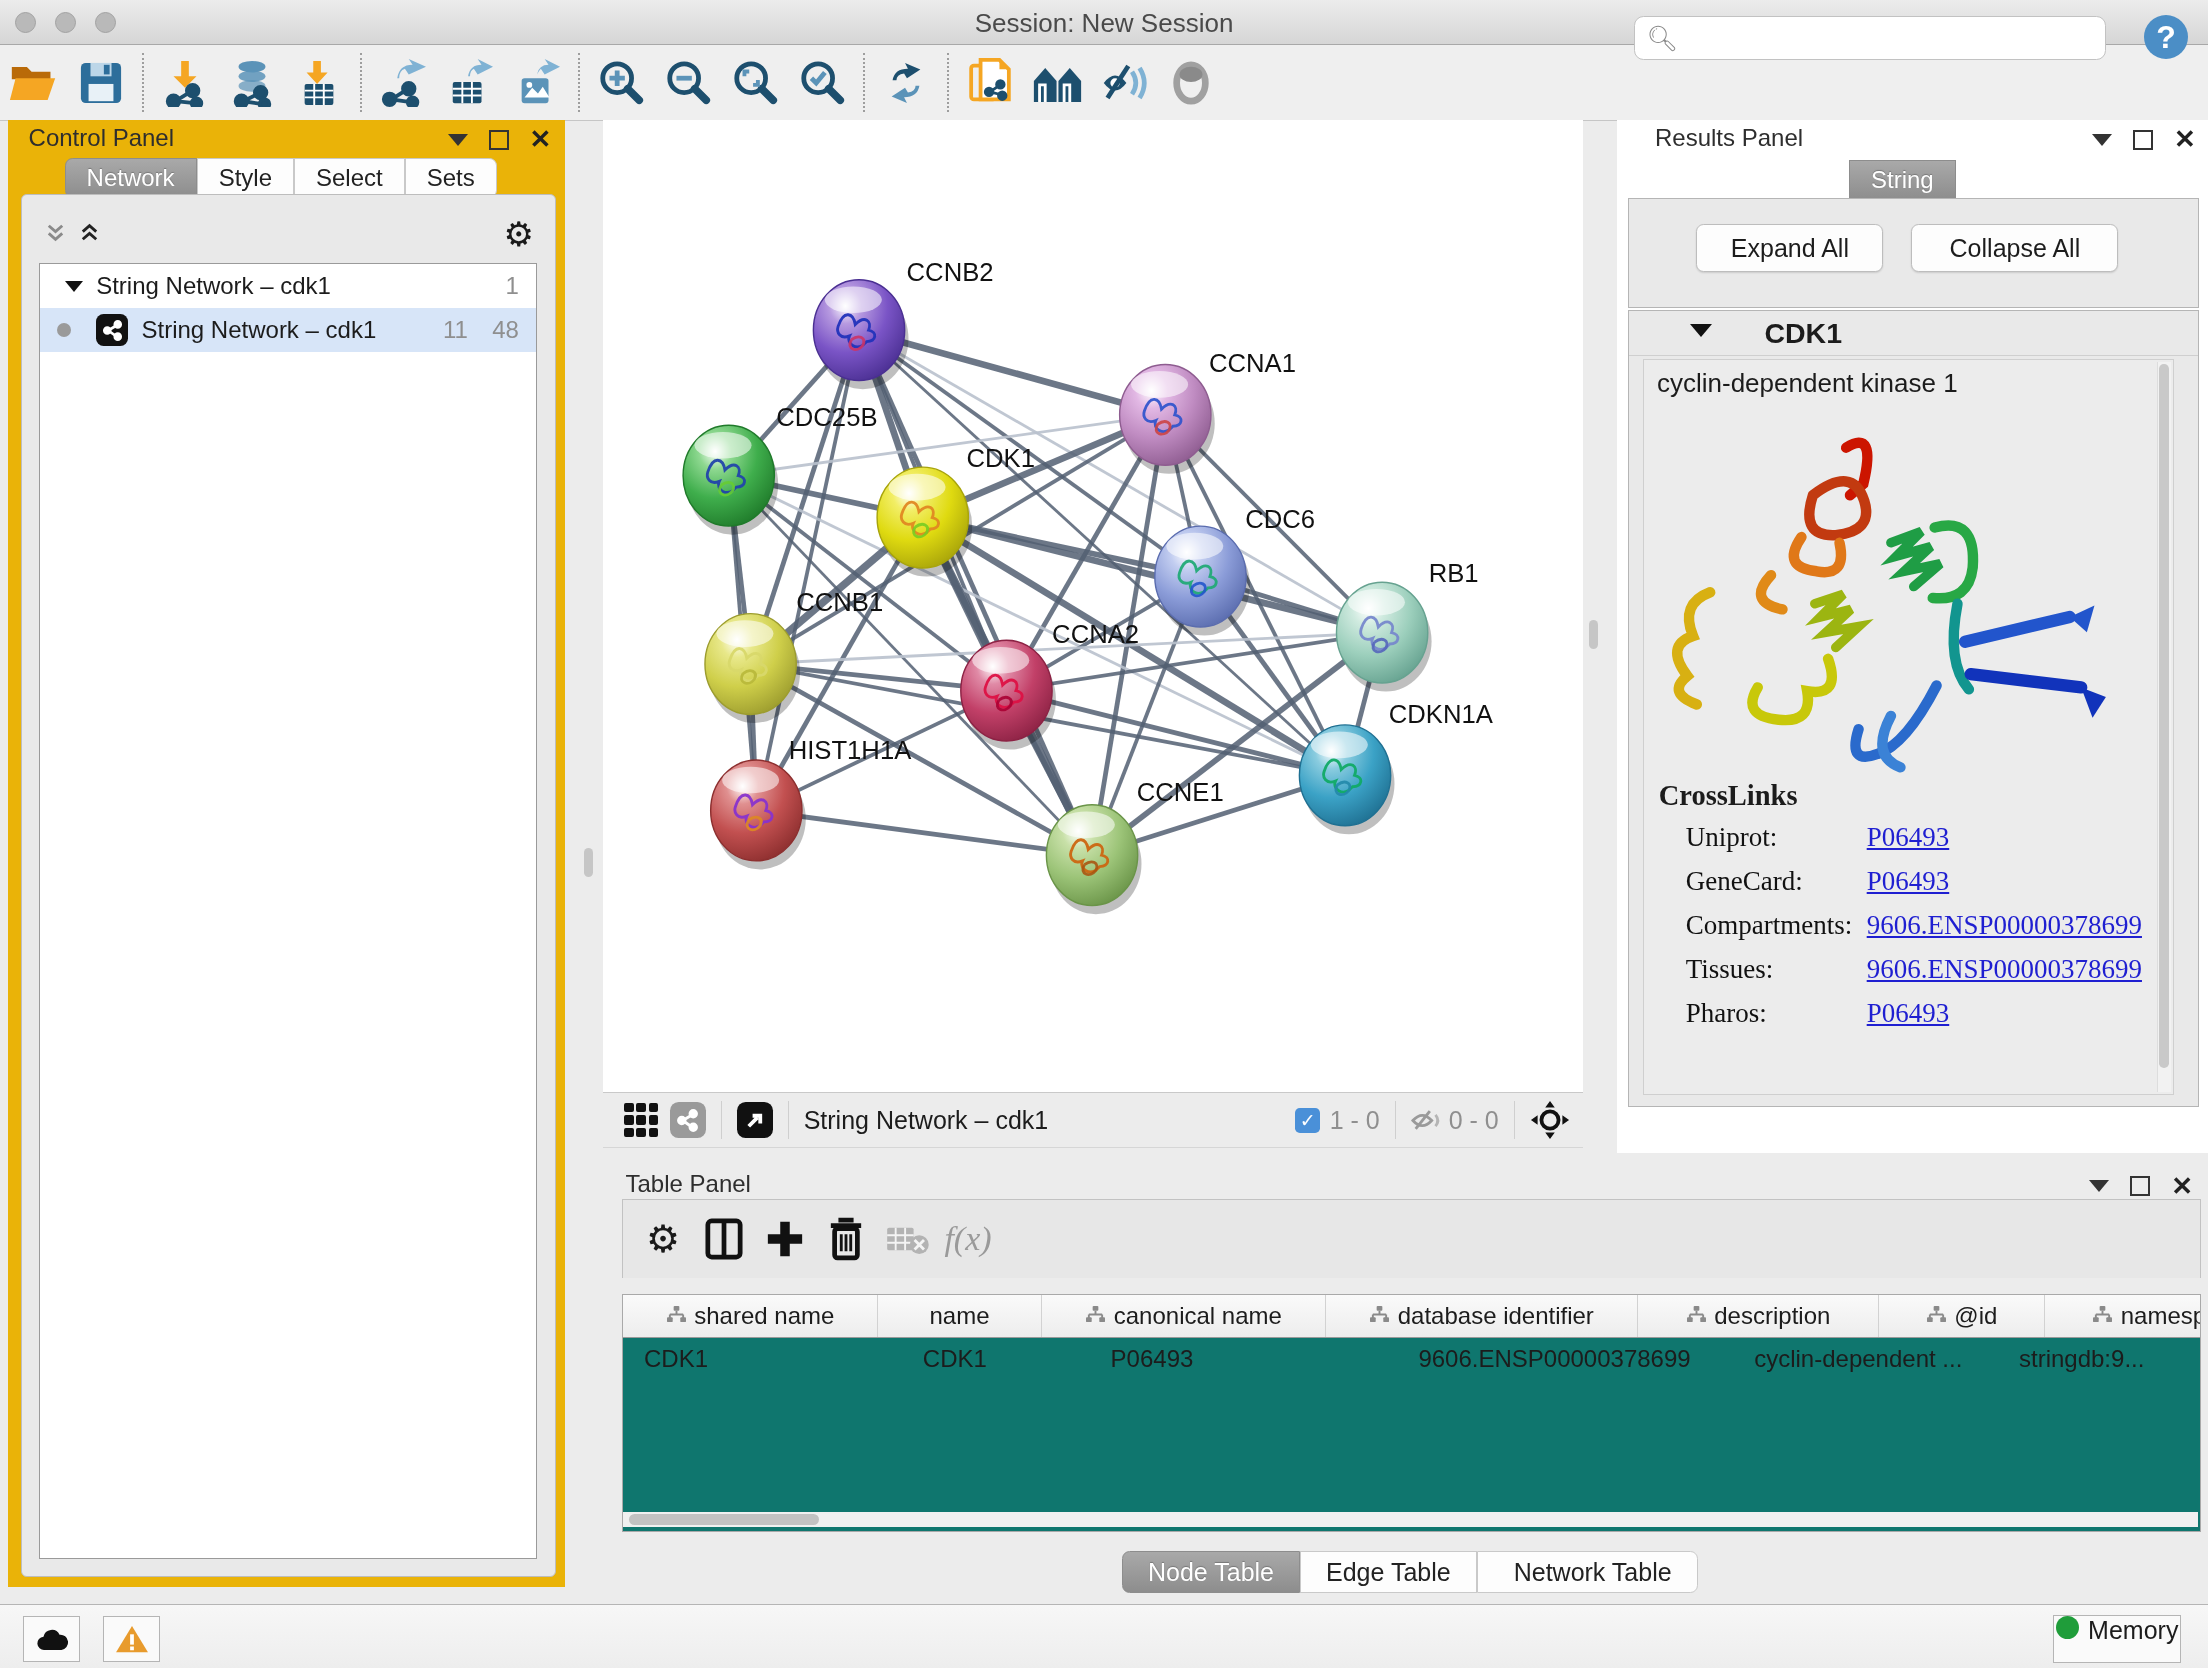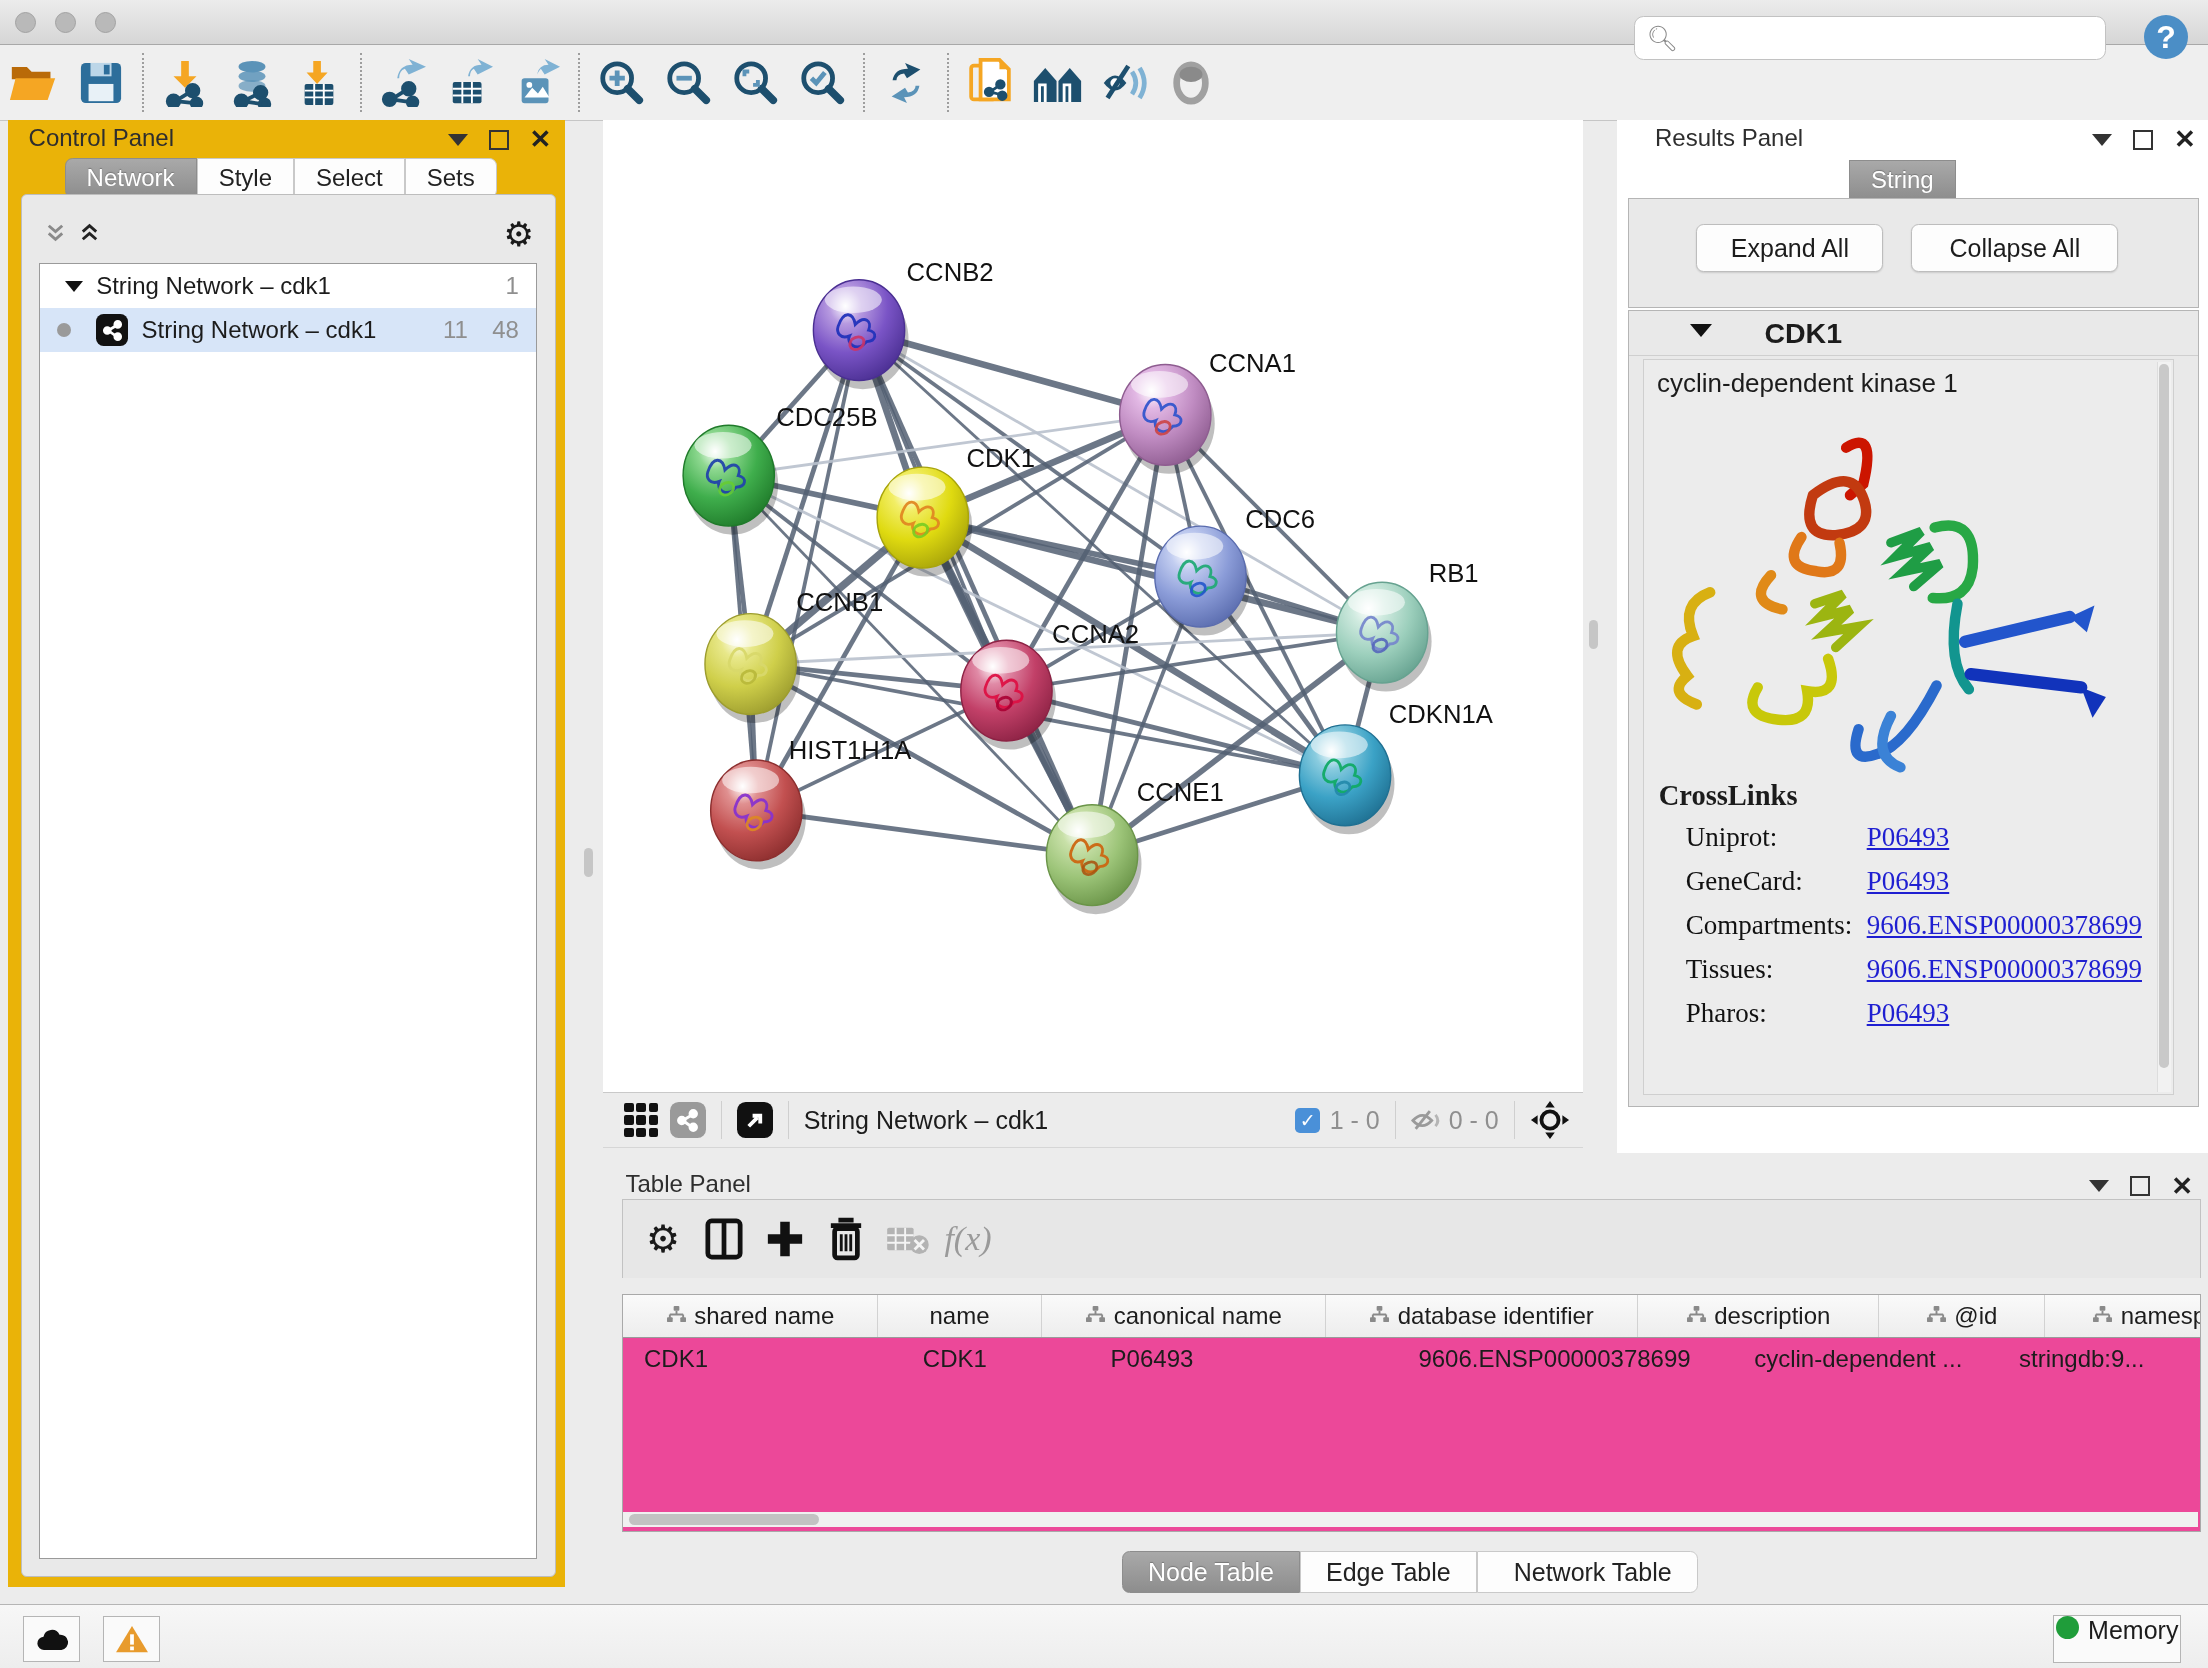--- a/index.html
+++ b/index.html
@@ -81,21 +81,21 @@
      font-weight:bold;font-size:28.5px;}
   .cl-rows{position:absolute;left:42px;top:462px;width:476px;}
   .cl-row{height:44px;font-family:"Liberation Serif",serif;font-size:27px;display:flex;}
   .cl-row .lbl{width:181px;color:#111;}
   .cl-row .val{color:#1f1fd1;text-decoration:underline;cursor:pointer;}
   
   #tablepanel{position:absolute;left:597px;top:1153px;width:1611px;height:451px;background:#ececec;}
   #tp-toolbar{position:absolute;left:25px;top:46px;width:1577px;height:78px;background:#e7e7e7;
      border:1px solid #c2c2c2;border-bottom:none;display:flex;align-items:center;}
   .tpi{display:inline-flex;align-items:center;justify-content:center;width:61px;height:57px;}
-  #tp-table{position:absolute;left:25px;top:141px;width:1577px;height:236px;background:#ec4899;
+  #tp-table{position:absolute;left:25px;top:141px;width:1577px;height:236px;background:#0f766e;
      border:1px solid #a9a9a9;overflow:hidden;}
   #tp-header{display:flex;height:42px;background:linear-gradient(#fafafa,#ededed);
      border-bottom:1.9px solid #9a9a9a;}
   .th{display:flex;align-items:center;justify-content:center;gap:7.6px;font-size:24px;
      border-right:1.9px solid #d2d2d2;overflow:hidden;white-space:nowrap;}
   #tp-row{display:flex;height:42px;font-size:24px;}
   .td{padding:6.7px 3.8px 0 21px;overflow:hidden;white-space:nowrap;}
   #tp-hscroll{position:absolute;left:0px;bottom:3.8px;width:1575px;height:15px;background:#f0f0f0;}
   #tp-hscroll .thumb{position:absolute;left:5.7px;top:1.9px;width:190px;height:11.4px;background:#c2c2c2;border-radius:5.7px;}
   #tp-tabs{position:absolute;left:525px;top:398px;}
@@ -112,20 +112,21 @@
   #memorybtn .dot{width:23px;height:23px;border-radius:50%;background:#1f9d3a;}
   .fx{font-family:"Liberation Serif",serif;font-style:italic;font-size:34px;color:#9a9a9a;}
 </style>
 </head>
 <body>
 
 <div class="titlebar">
   <span class="tl" style="left:15px"></span>
   <span class="tl" style="left:55px"></span>
   <span class="tl" style="left:95px"></span>
+  <div class="title-text">Session: New Session</div>
 </div>
 
 <div class="toolbar">
   <span class="tb">
     <svg width="49" height="44" viewBox="0 0 52 46">
         <path d="M3 6 h16 l5 5 h20 v8 H3z" fill="#b96a08"></path>
         <path d="M7 18 h42 l-8 23 H1z" fill="#f5a623"></path>
       </svg>
   </span>
   <span class="tb">

